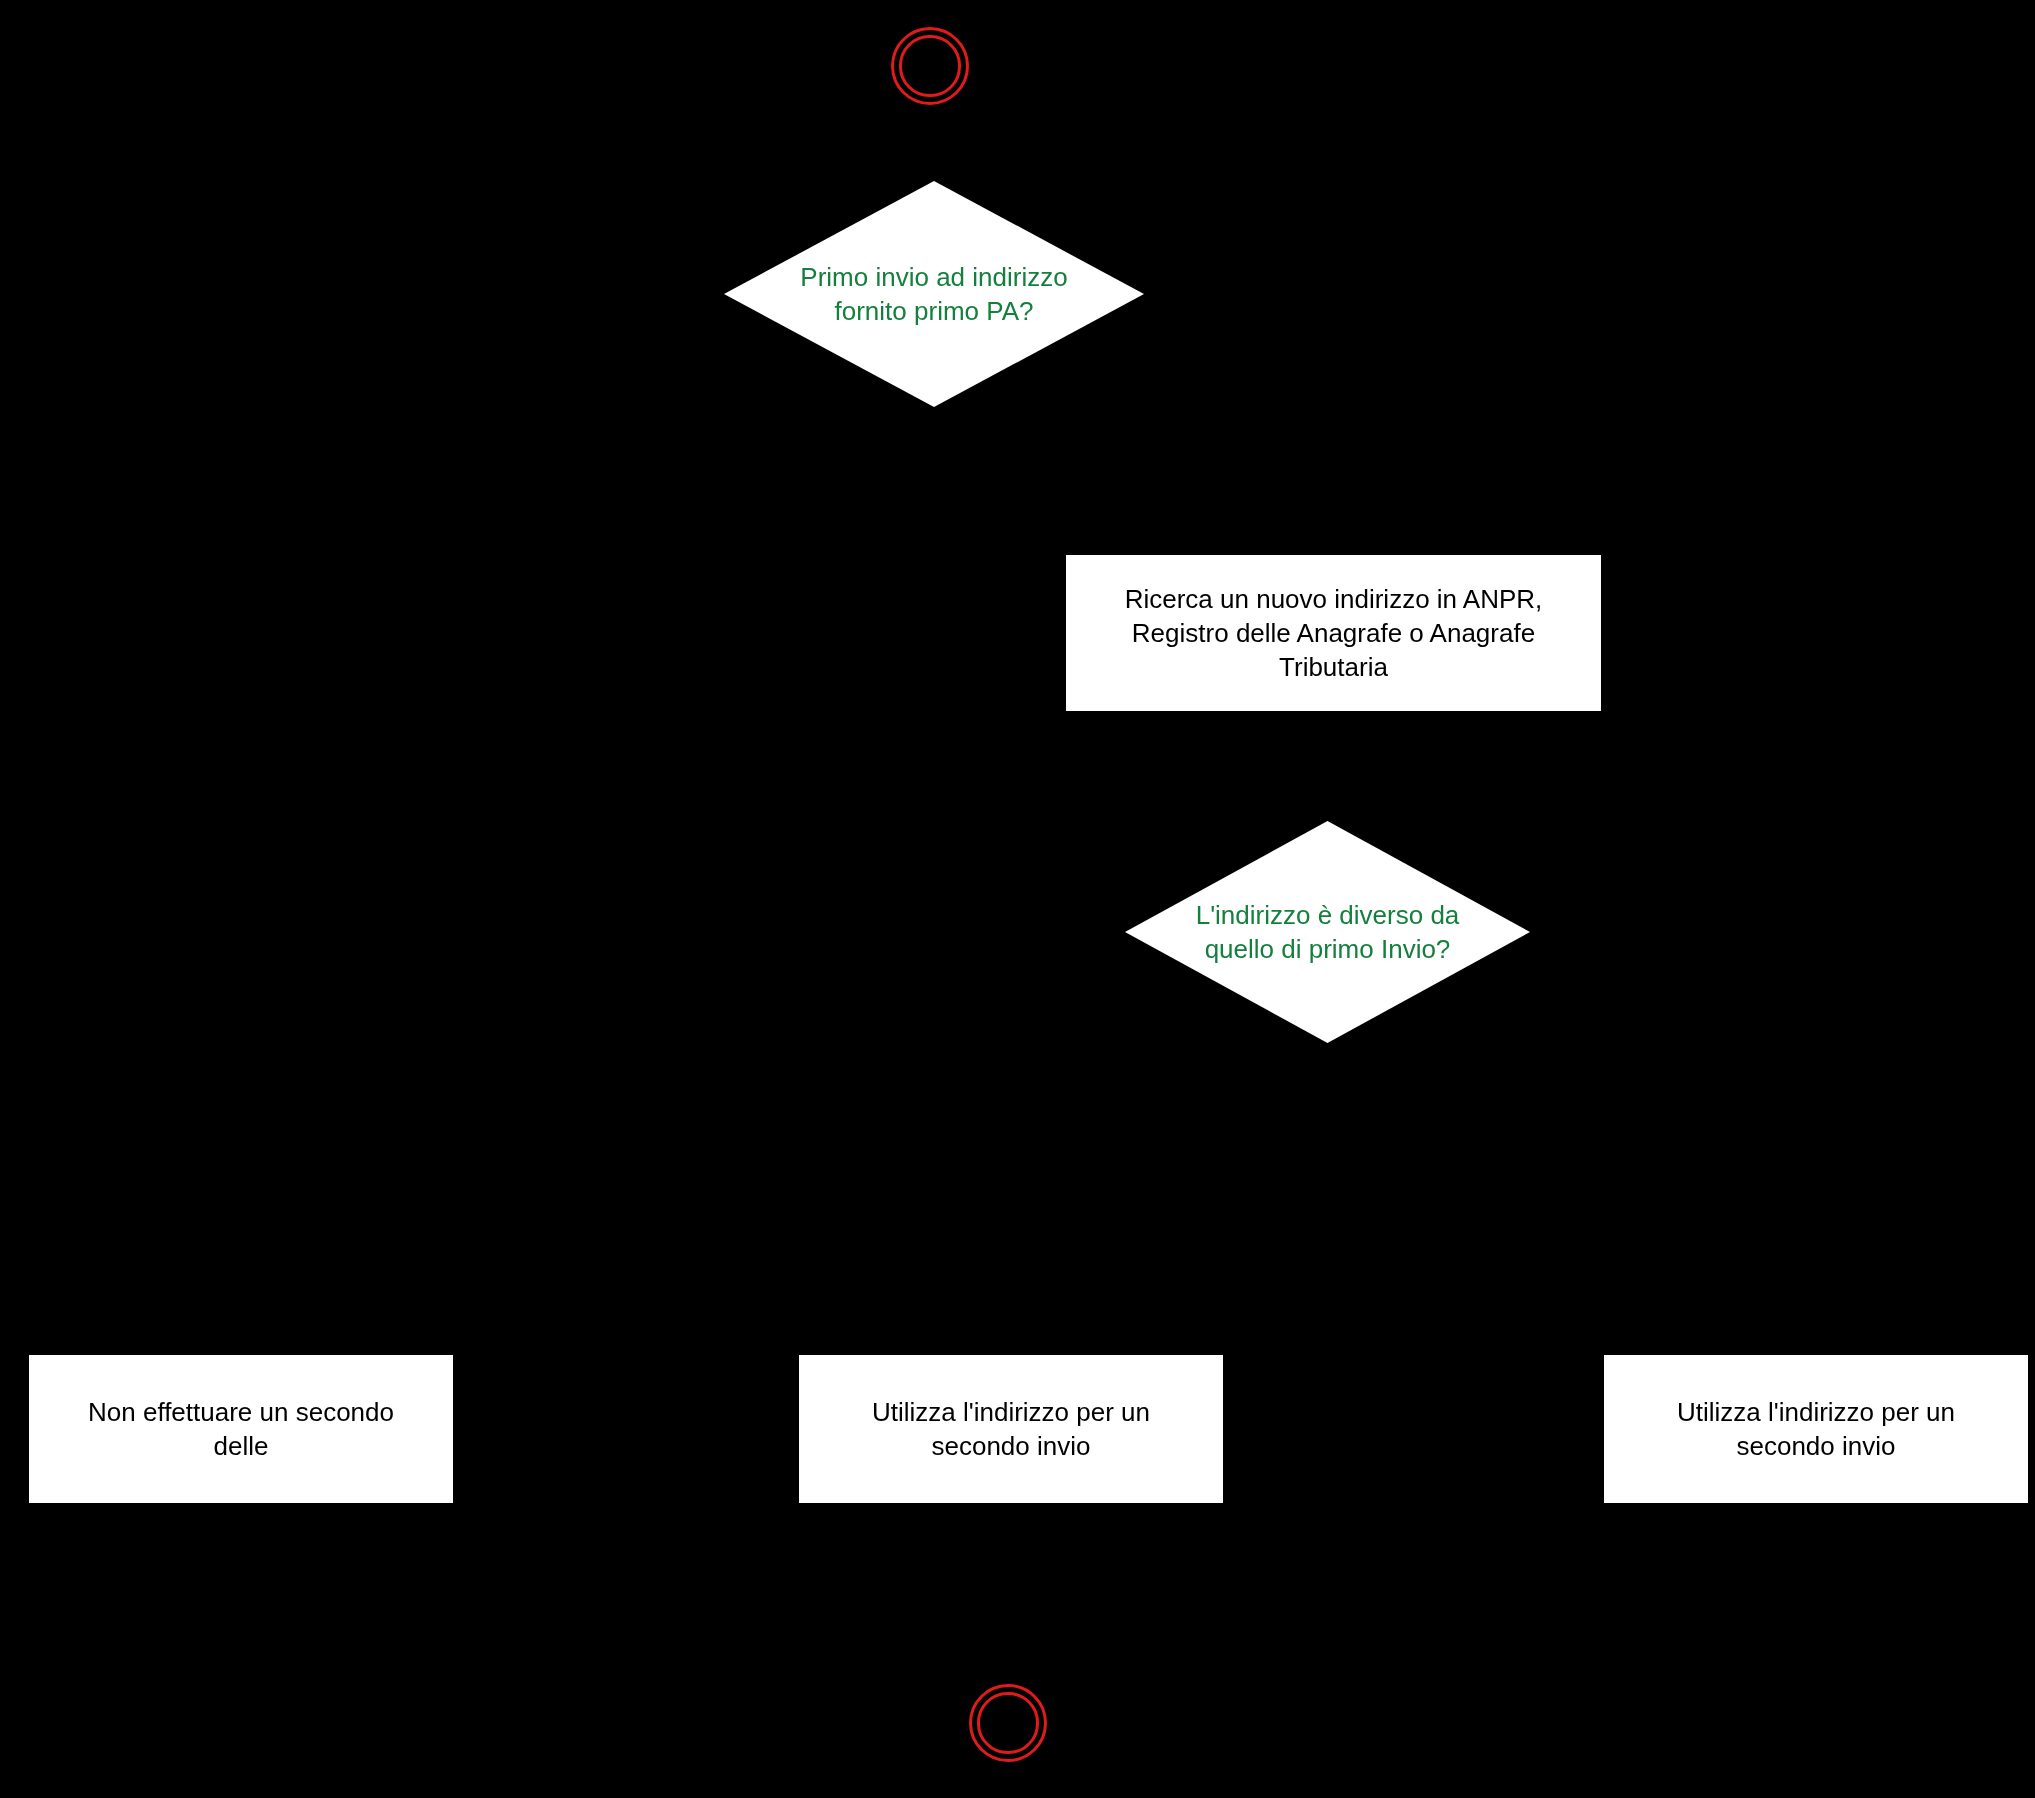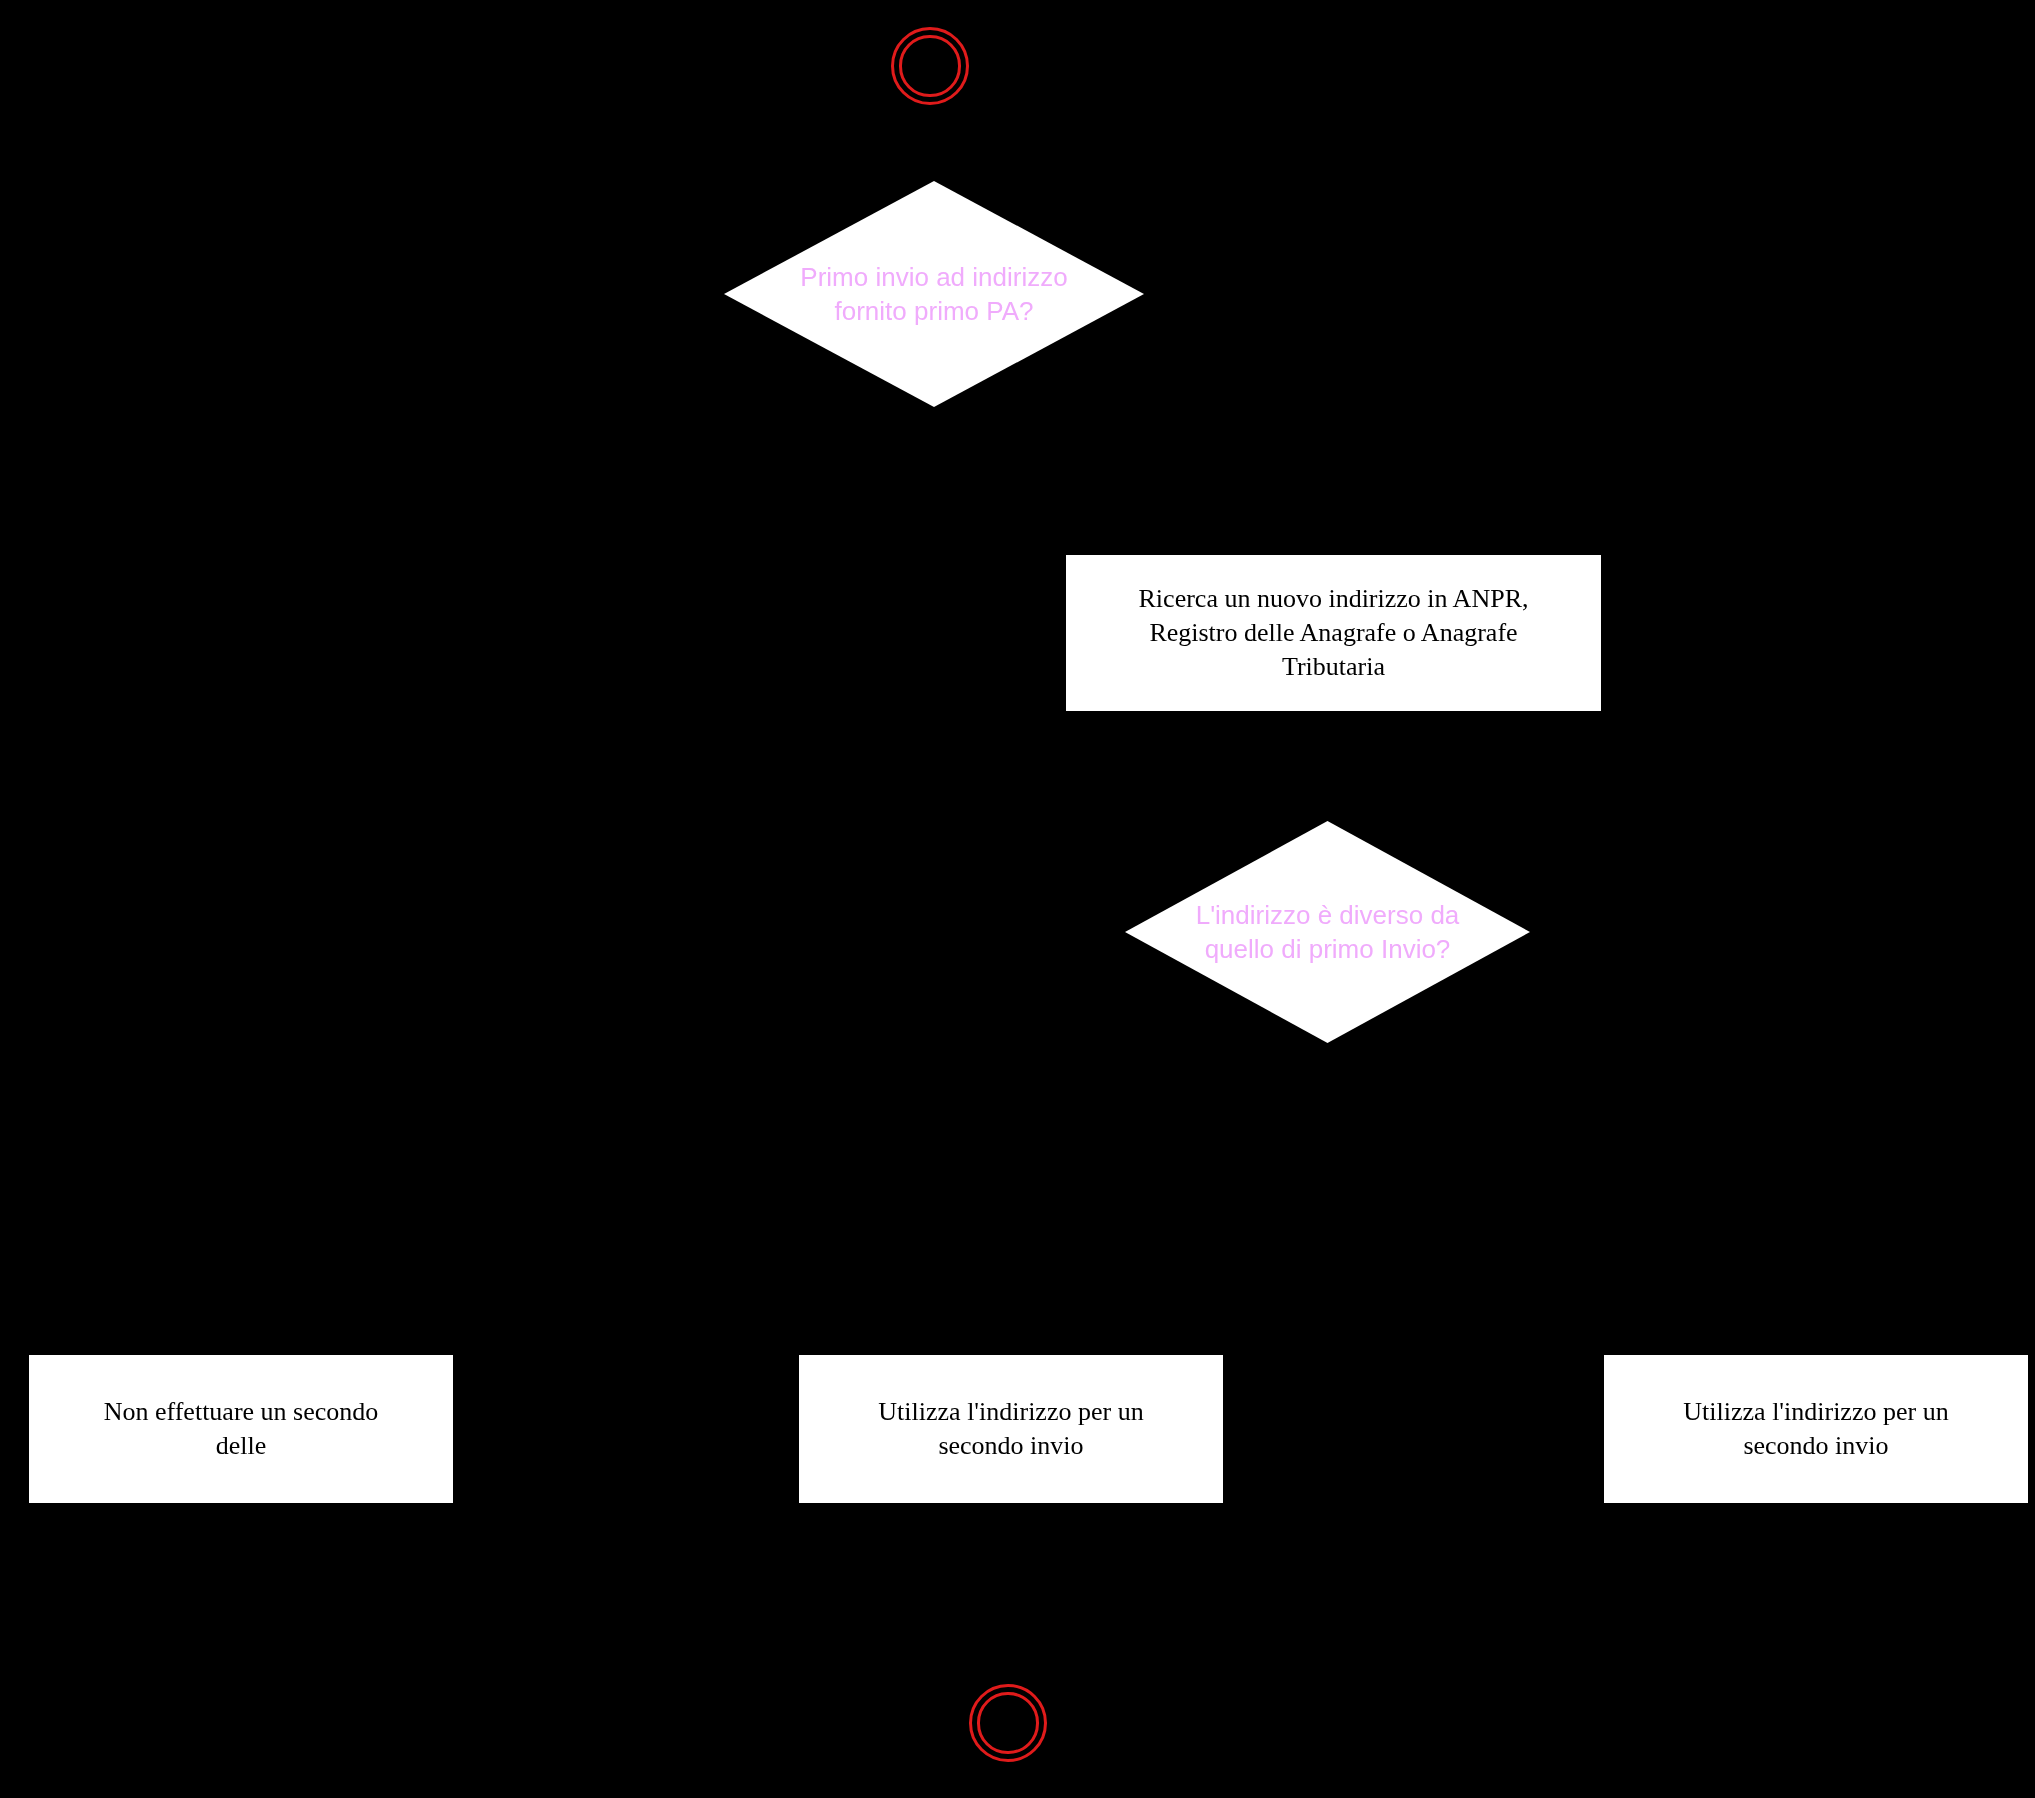--- a/index.html
+++ b/index.html
@@ -17,21 +17,20 @@
   #canvas {
     position: absolute;
     left: 0;
     top: 0;
     width: 2035px;
     height: 1798px;
   }
   .node {
     position: absolute;
     box-sizing: border-box;
-    font-family: Liberation Serif, serif;
   }
   
   .rect {
     background: #ffffff;
     color: #000000;
     display: flex;
     align-items: center;
     justify-content: center;
     text-align: center;
     font-size: 26px;
@@ -51,21 +50,21 @@
     background: #ffffff;
     clip-path: polygon(50% 0%, 100% 50%, 50% 100%, 0% 50%);
   }
   .diamond-label {
     position: absolute;
     left: 0;
     width: 100%;
     top: 50%;
     transform: translateY(-50%);
     text-align: center;
-    color: #f0abfc;
+    color: #15803d;
     font-size: 26px;
     line-height: 1.32;
     white-space: nowrap;
   }
   
   .terminator {
     position: absolute;
     border-radius: 50%;
     background: #000000;
     border: 3.9px solid #e01b1b;

